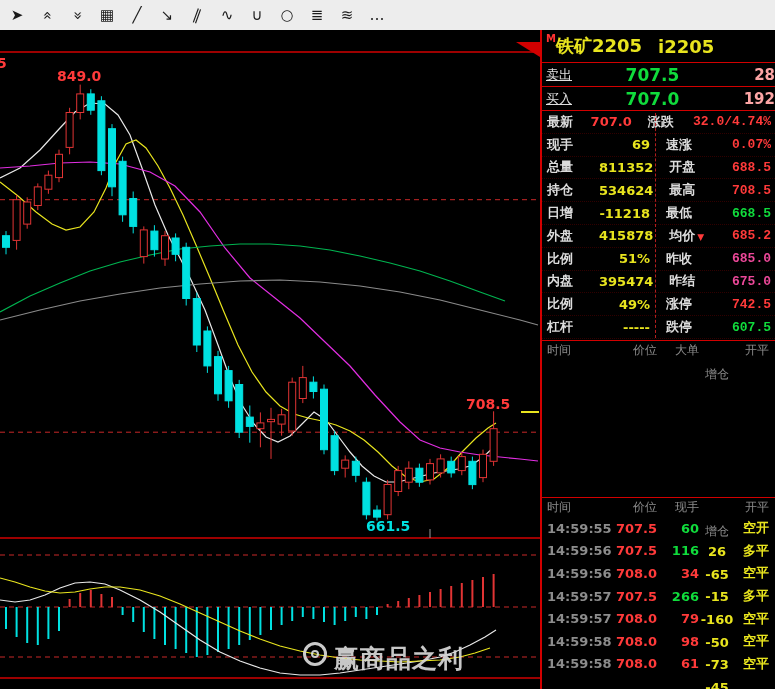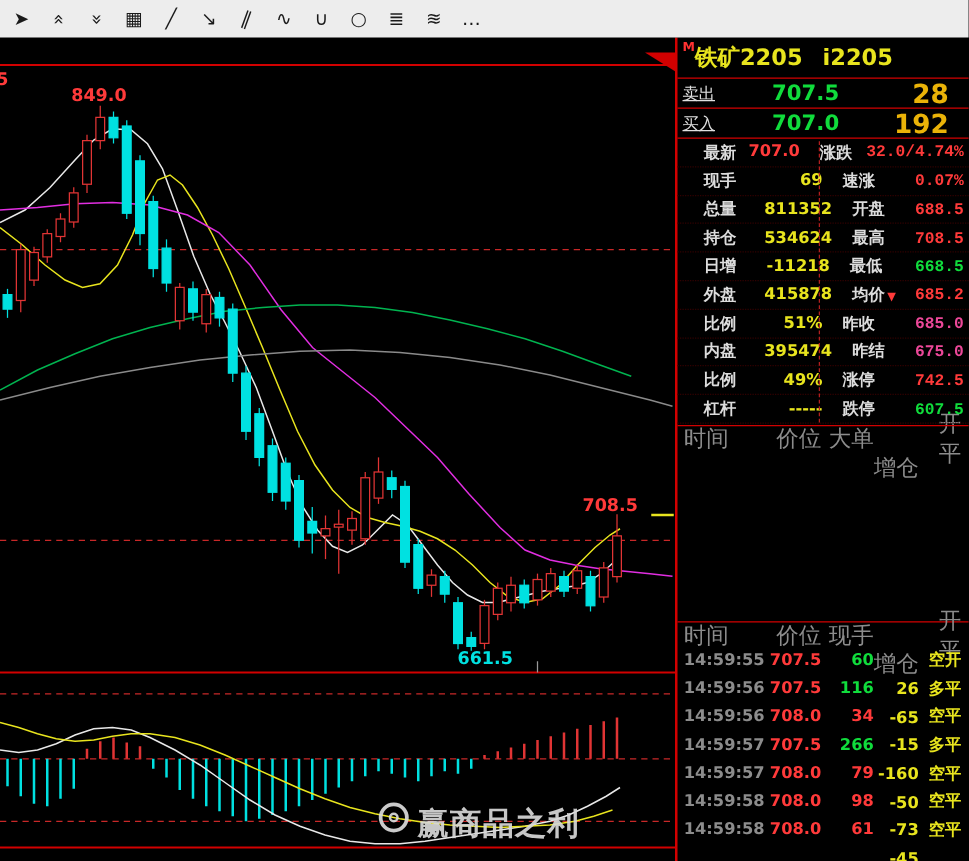--- a/index.html
+++ b/index.html
@@ -29,39 +29,39 @@
   .red{color:#ff3a3a;} .green{color:#10dc3c;} .yellow{color:#e8e41e;} .white{color:#ec4899;} .gray{color:#8c8c8c;}
 
   .ptitle{height:33px;border-bottom:1px solid #d20000;display:flex;align-items:center;box-sizing:border-box;padding-left:4px;}
   .mflag{color:#ff3232;font-size:10px;font-weight:bold;align-self:flex-start;margin-top:3px;}
   .tname,.tcode{font-size:18px;font-weight:bold;color:#e8e41e;}
   .tcode{margin-left:16px;}
 
   .quote-row{height:24px;display:flex;align-items:center;border-bottom:1px solid #d20000;box-sizing:border-box;}
   .ql{width:50px;color:#e0e0e0;font-size:13px;padding-left:4px;text-decoration:underline;}
   .qp{flex:1;text-align:center;color:#10dc3c;font-size:17px;font-weight:bold;}
-  .qq{width:66px;text-align:right;padding-right:16px;color:#eab308;font-size:21px;font-weight:bold;}
+  .qq{width:66px;text-align:right;color:#fca5a5;font-size:15px;font-weight:bold;}
 
   .stats{position:relative;height:230px;border-bottom:1px solid #d20000;box-sizing:border-box;}
   .stats-divider{position:absolute;left:113px;top:2px;bottom:2px;border-left:1px dashed #b41e1e;}
   .srow{height:22.8px;display:flex;align-items:center;font-size:13px;font-weight:bold;border-bottom:1px dotted #300000;box-sizing:border-box;}
-  .sl{width:52px;padding-left:21px;color:#dcdcdc;}
+  .sl{width:52px;padding-left:5px;color:#dcdcdc;}
   .sv{flex:1;text-align:right;padding-right:8px;}
   .sl2{width:54px;padding-left:8px;color:#dcdcdc;white-space:nowrap;}
   .sv2{flex:1;text-align:right;padding-right:4px;font-family:Liberation Mono, monospace;}
   .avg-arrow{font-size:9px;color:#ff3a3a;margin-left:2px;}
 
   .bigorder{height:157px;border-bottom:1px solid #d20000;box-sizing:border-box;}
-  .thead{height:19px;display:flex;align-items:center;color:#8c8c8c;font-size:18px;}
+  .thead{height:19px;display:flex;align-items:center;color:#8c8c8c;font-size:12px;}
   .tape{height:191px;box-sizing:border-box;}
   .tape-row{height:22.6px;display:flex;align-items:center;font-size:13px;font-weight:bold;}
   .ct{width:62px;padding-left:5px;color:#8c8c8c;}
   .cp{width:48px;text-align:right;}
   .cv{width:42px;text-align:right;}
-  .cz{width:36px;text-align:right;margin-top:47px;}
+  .cz{width:36px;text-align:center;margin-top:47px;}
   .cf{flex:1;text-align:right;padding-right:6px;}
   .thead .ct{font-weight:normal;}
 </style>
 </head>
 <body>
 
 <div id="stage">
 
   <svg id="chart-svg" width="540" height="689">
       <line x1="0" y1="199.7" x2="540" y2="199.7" stroke="#c82828" stroke-dasharray="5,4"></line>

